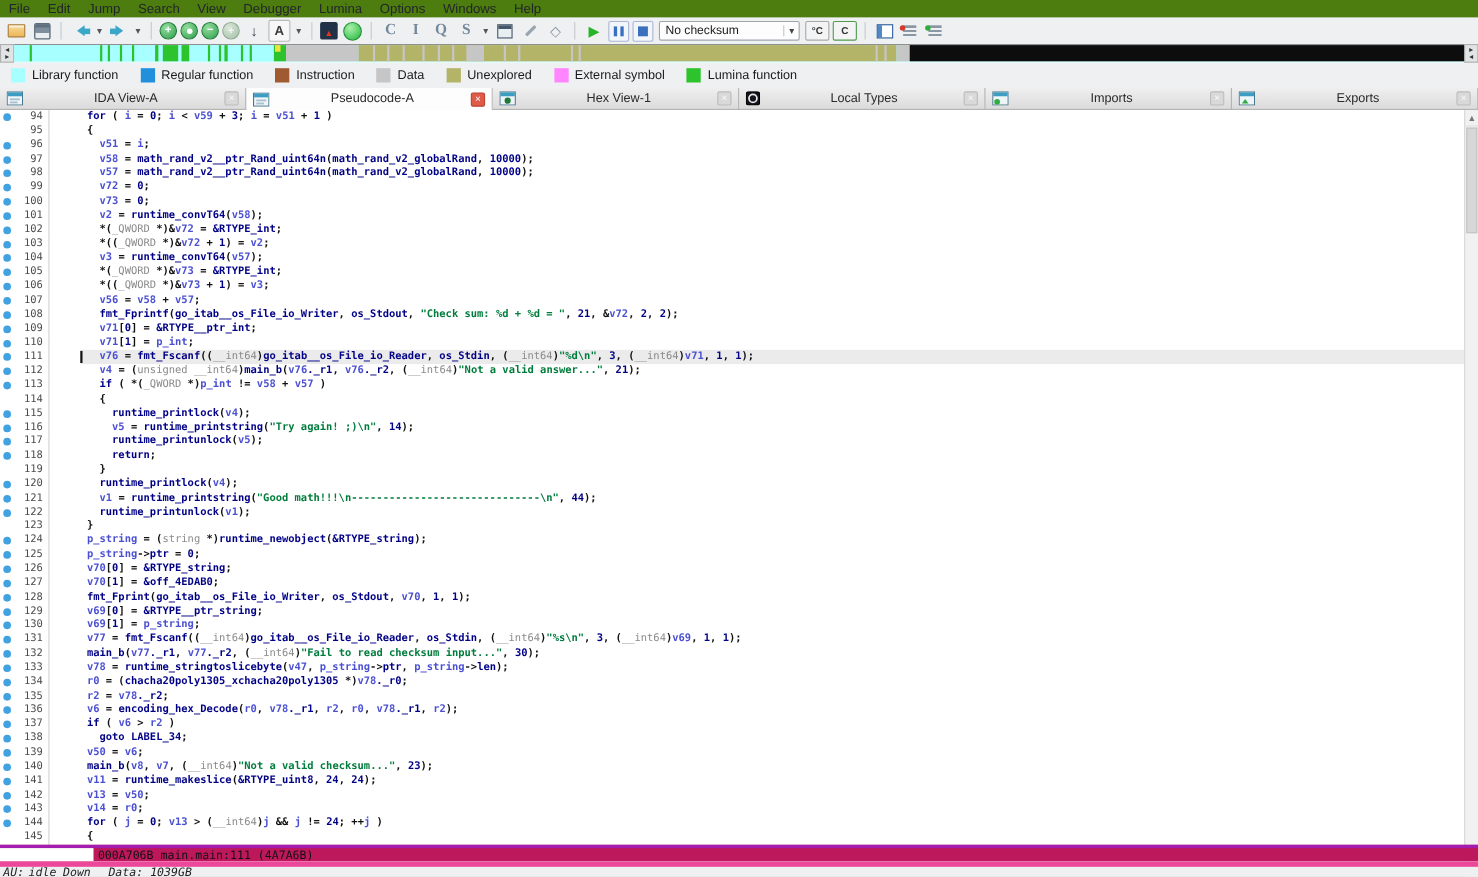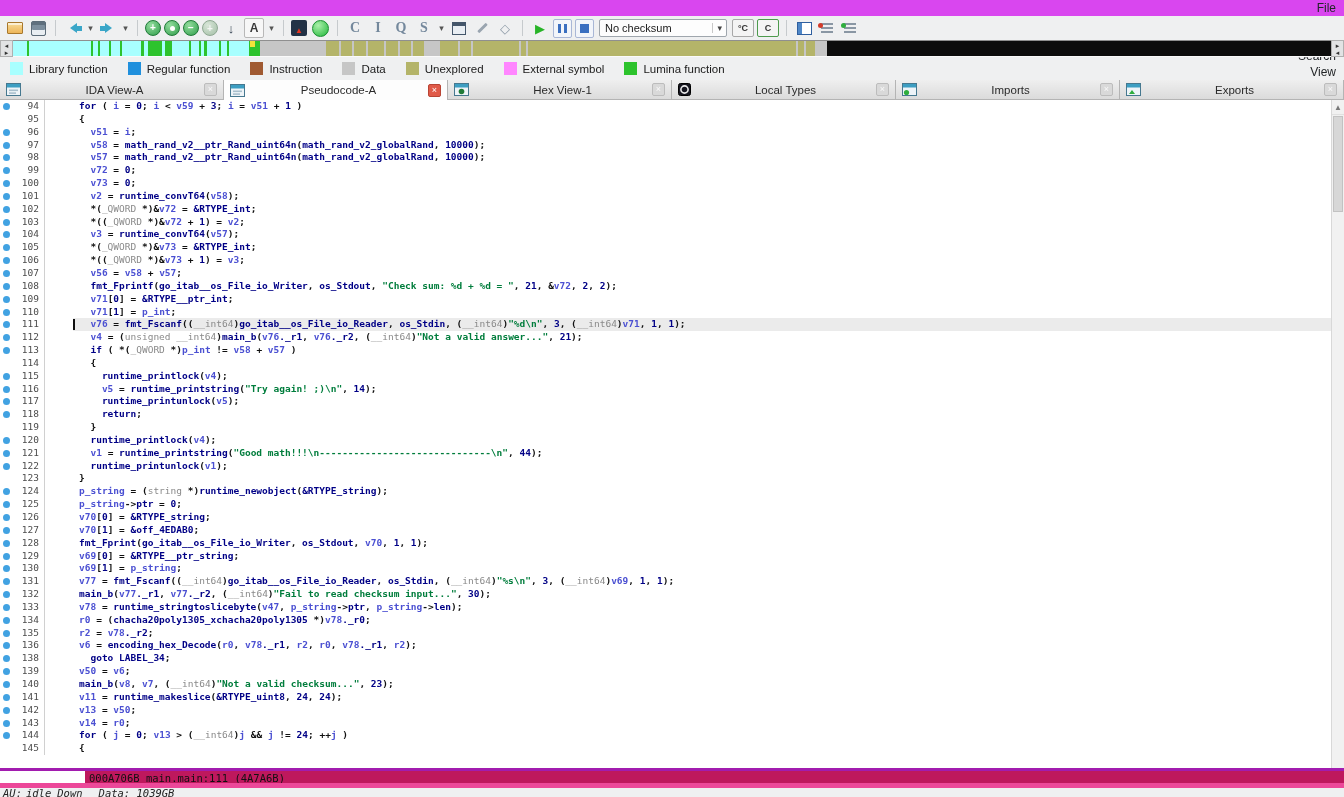--- a/index.html
+++ b/index.html
@@ -1,21 +1,21 @@
 <!DOCTYPE html>
 <html><head>
 <meta charset="utf-8">
 <style>
   html,body{margin:0;padding:0;background:#888;}
   #app{position:relative;width:1344px;height:797px;background:#eff0f1;overflow:hidden;
        font-family:"Liberation Sans",sans-serif;color:#1a1a1a;}
 
   
-  #menubar{position:absolute;left:0;top:0;width:100%;height:16px;background:#d946ef;
-           display:flex;align-items:flex-end;font-size:12px;flex-direction:column;}
+  #menubar{position:absolute;left:0;top:0;width:100%;height:16px;background:#4d7c0f;
+           display:flex;align-items:center;font-size:12px;}
   .menu-item{padding:0 8px;height:16px;line-height:16px;color:#232629;cursor:default;}
 
   
   #toolbar{position:absolute;left:0;top:16px;width:100%;height:24px;background:#eff0f1;
            display:flex;align-items:center;padding-left:5px;box-sizing:border-box;gap:3px;}
   .tb-sep{width:1px;height:16px;background:#c6cacd;margin:0 4px;flex:none;}
   .tbi{width:20px;height:20px;display:flex;align-items:center;justify-content:center;flex:none;position:relative;}
   .i-open-file::before{content:"";width:14px;height:10px;background:linear-gradient(#f8dc9a,#edb558);
       border:1px solid #a8782c;border-radius:1px;box-shadow:inset 0 2px 0 rgba(255,255,255,.6);}
   .i-save::before{content:"";width:13px;height:13px;background:#7d8f9e;border:1px solid #5c6c79;border-radius:2px;
@@ -369,20 +369,21 @@
         <div class="crow dot"><span class="gd"></span><span class="gnum">127</span><span class="ccode"><span class="c-v">v70</span><span class="c-p">[</span><span class="c-n">1</span><span class="c-p">] = </span><span class="c-f">&amp;off_4EDAB0</span><span class="c-p">;</span></span></div>
         <div class="crow dot"><span class="gd"></span><span class="gnum">128</span><span class="ccode"><span class="c-f">fmt_Fprint</span><span class="c-p">(</span><span class="c-f">go_itab__os_File_io_Writer</span><span class="c-p">, </span><span class="c-f">os_Stdout</span><span class="c-p">, </span><span class="c-v">v70</span><span class="c-p">, </span><span class="c-n">1</span><span class="c-p">, </span><span class="c-n">1</span><span class="c-p">);</span></span></div>
         <div class="crow dot"><span class="gd"></span><span class="gnum">129</span><span class="ccode"><span class="c-v">v69</span><span class="c-p">[</span><span class="c-n">0</span><span class="c-p">] = </span><span class="c-f">&amp;RTYPE__ptr_string</span><span class="c-p">;</span></span></div>
         <div class="crow dot"><span class="gd"></span><span class="gnum">130</span><span class="ccode"><span class="c-v">v69</span><span class="c-p">[</span><span class="c-n">1</span><span class="c-p">] = </span><span class="c-v">p_string</span><span class="c-p">;</span></span></div>
         <div class="crow dot"><span class="gd"></span><span class="gnum">131</span><span class="ccode"><span class="c-v">v77</span><span class="c-p"> = </span><span class="c-f">fmt_Fscanf</span><span class="c-p">((</span><span class="c-t">__int64</span><span class="c-p">)</span><span class="c-f">go_itab__os_File_io_Reader</span><span class="c-p">, </span><span class="c-f">os_Stdin</span><span class="c-p">, (</span><span class="c-t">__int64</span><span class="c-p">)</span><span class="c-s">"%s\n"</span><span class="c-p">, </span><span class="c-n">3</span><span class="c-p">, (</span><span class="c-t">__int64</span><span class="c-p">)</span><span class="c-v">v69</span><span class="c-p">, </span><span class="c-n">1</span><span class="c-p">, </span><span class="c-n">1</span><span class="c-p">);</span></span></div>
         <div class="crow dot"><span class="gd"></span><span class="gnum">132</span><span class="ccode"><span class="c-f">main_b</span><span class="c-p">(</span><span class="c-v">v77</span><span class="c-f">._r1</span><span class="c-p">, </span><span class="c-v">v77</span><span class="c-f">._r2</span><span class="c-p">, (</span><span class="c-t">__int64</span><span class="c-p">)</span><span class="c-s">"Fail to read checksum input..."</span><span class="c-p">, </span><span class="c-n">30</span><span class="c-p">);</span></span></div>
         <div class="crow dot"><span class="gd"></span><span class="gnum">133</span><span class="ccode"><span class="c-v">v78</span><span class="c-p"> = </span><span class="c-f">runtime_stringtoslicebyte</span><span class="c-p">(</span><span class="c-v">v47</span><span class="c-p">, </span><span class="c-v">p_string</span><span class="c-p">-&gt;</span><span class="c-f">ptr</span><span class="c-p">, </span><span class="c-v">p_string</span><span class="c-p">-&gt;</span><span class="c-f">len</span><span class="c-p">);</span></span></div>
         <div class="crow dot"><span class="gd"></span><span class="gnum">134</span><span class="ccode"><span class="c-v">r0</span><span class="c-p"> = (</span><span class="c-f">chacha20poly1305_xchacha20poly1305</span><span class="c-p"> *)</span><span class="c-v">v78</span><span class="c-f">._r0</span><span class="c-p">;</span></span></div>
         <div class="crow dot"><span class="gd"></span><span class="gnum">135</span><span class="ccode"><span class="c-v">r2</span><span class="c-p"> = </span><span class="c-v">v78</span><span class="c-f">._r2</span><span class="c-p">;</span></span></div>
         <div class="crow dot"><span class="gd"></span><span class="gnum">136</span><span class="ccode"><span class="c-v">v6</span><span class="c-p"> = </span><span class="c-f">encoding_hex_Decode</span><span class="c-p">(</span><span class="c-v">r0</span><span class="c-p">, </span><span class="c-v">v78</span><span class="c-f">._r1</span><span class="c-p">, </span><span class="c-v">r2</span><span class="c-p">, </span><span class="c-v">r0</span><span class="c-p">, </span><span class="c-v">v78</span><span class="c-f">._r1</span><span class="c-p">, </span><span class="c-v">r2</span><span class="c-p">);</span></span></div>
+        <div class="crow dot"><span class="gd"></span><span class="gnum">137</span><span class="ccode"><span class="c-k">if</span><span class="c-p"> ( </span><span class="c-v">v6</span><span class="c-p"> &gt; </span><span class="c-v">r2</span><span class="c-p"> )</span></span></div>
         <div class="crow dot"><span class="gd"></span><span class="gnum">138</span><span class="ccode"><span class="c-p">  </span><span class="c-k">goto</span><span class="c-p"> </span><span class="c-f">LABEL_34</span><span class="c-p">;</span></span></div>
         <div class="crow dot"><span class="gd"></span><span class="gnum">139</span><span class="ccode"><span class="c-v">v50</span><span class="c-p"> = </span><span class="c-v">v6</span><span class="c-p">;</span></span></div>
         <div class="crow dot"><span class="gd"></span><span class="gnum">140</span><span class="ccode"><span class="c-f">main_b</span><span class="c-p">(</span><span class="c-v">v8</span><span class="c-p">, </span><span class="c-v">v7</span><span class="c-p">, (</span><span class="c-t">__int64</span><span class="c-p">)</span><span class="c-s">"Not a valid checksum..."</span><span class="c-p">, </span><span class="c-n">23</span><span class="c-p">);</span></span></div>
         <div class="crow dot"><span class="gd"></span><span class="gnum">141</span><span class="ccode"><span class="c-v">v11</span><span class="c-p"> = </span><span class="c-f">runtime_makeslice</span><span class="c-p">(</span><span class="c-f">&amp;RTYPE_uint8</span><span class="c-p">, </span><span class="c-n">24</span><span class="c-p">, </span><span class="c-n">24</span><span class="c-p">);</span></span></div>
         <div class="crow dot"><span class="gd"></span><span class="gnum">142</span><span class="ccode"><span class="c-v">v13</span><span class="c-p"> = </span><span class="c-v">v50</span><span class="c-p">;</span></span></div>
         <div class="crow dot"><span class="gd"></span><span class="gnum">143</span><span class="ccode"><span class="c-v">v14</span><span class="c-p"> = </span><span class="c-v">r0</span><span class="c-p">;</span></span></div>
         <div class="crow dot"><span class="gd"></span><span class="gnum">144</span><span class="ccode"><span class="c-k">for</span><span class="c-p"> ( </span><span class="c-v">j</span><span class="c-p"> = </span><span class="c-n">0</span><span class="c-p">; </span><span class="c-v">v13</span><span class="c-p"> &gt; (</span><span class="c-t">__int64</span><span class="c-p">)</span><span class="c-v">j</span><span class="c-p"> &amp;&amp; </span><span class="c-v">j</span><span class="c-p"> != </span><span class="c-n">24</span><span class="c-p">; ++</span><span class="c-v">j</span><span class="c-p"> )</span></span></div>
         <div class="crow"><span class="gd"></span><span class="gnum">145</span><span class="ccode"><span class="c-p">{</span></span></div>
       </div>
     <div id="vscroll">

